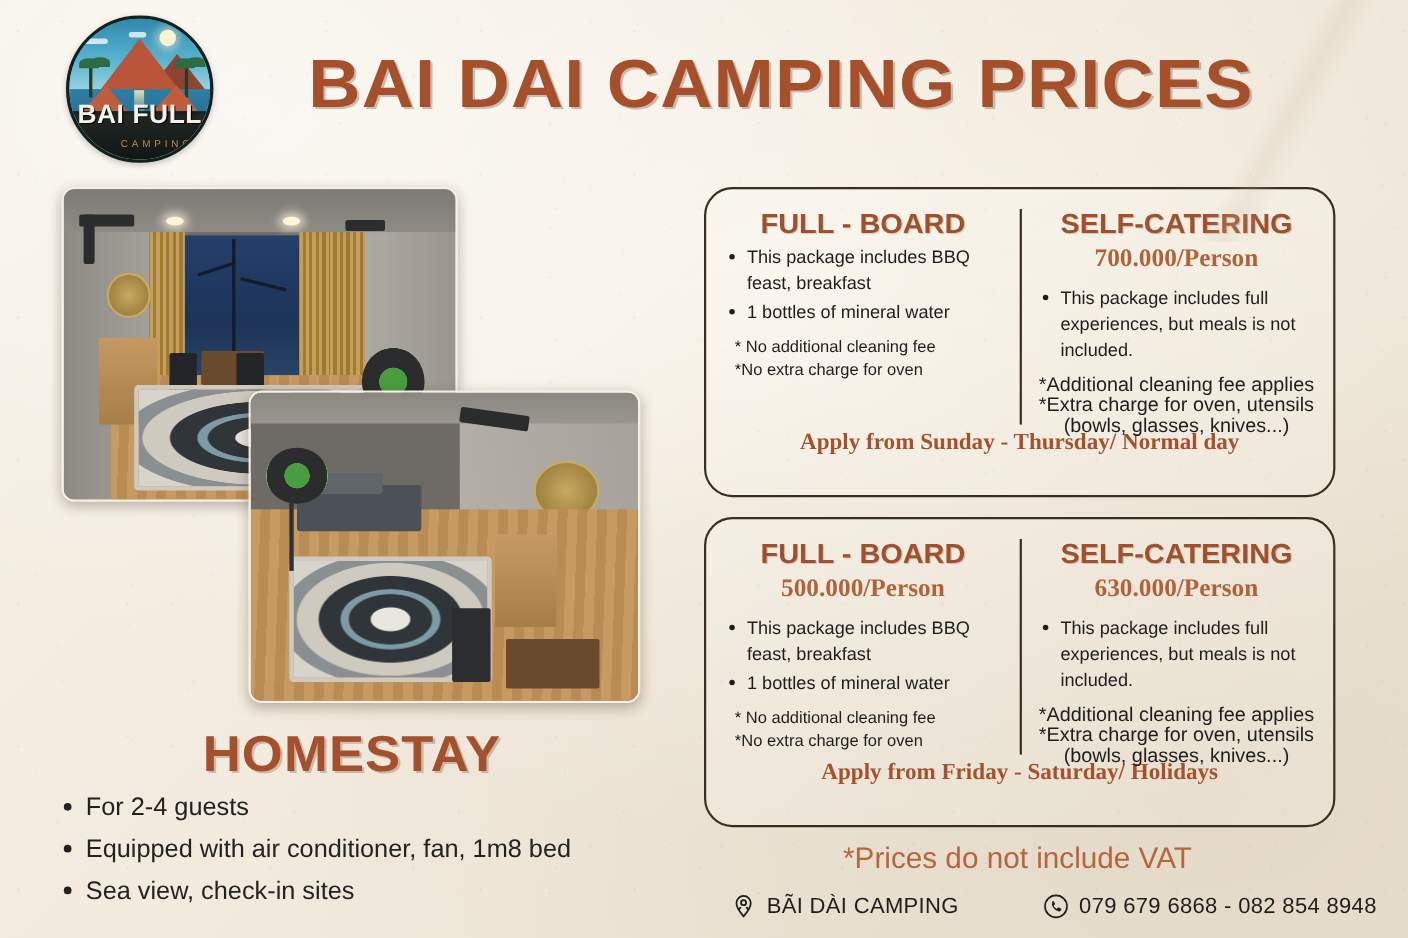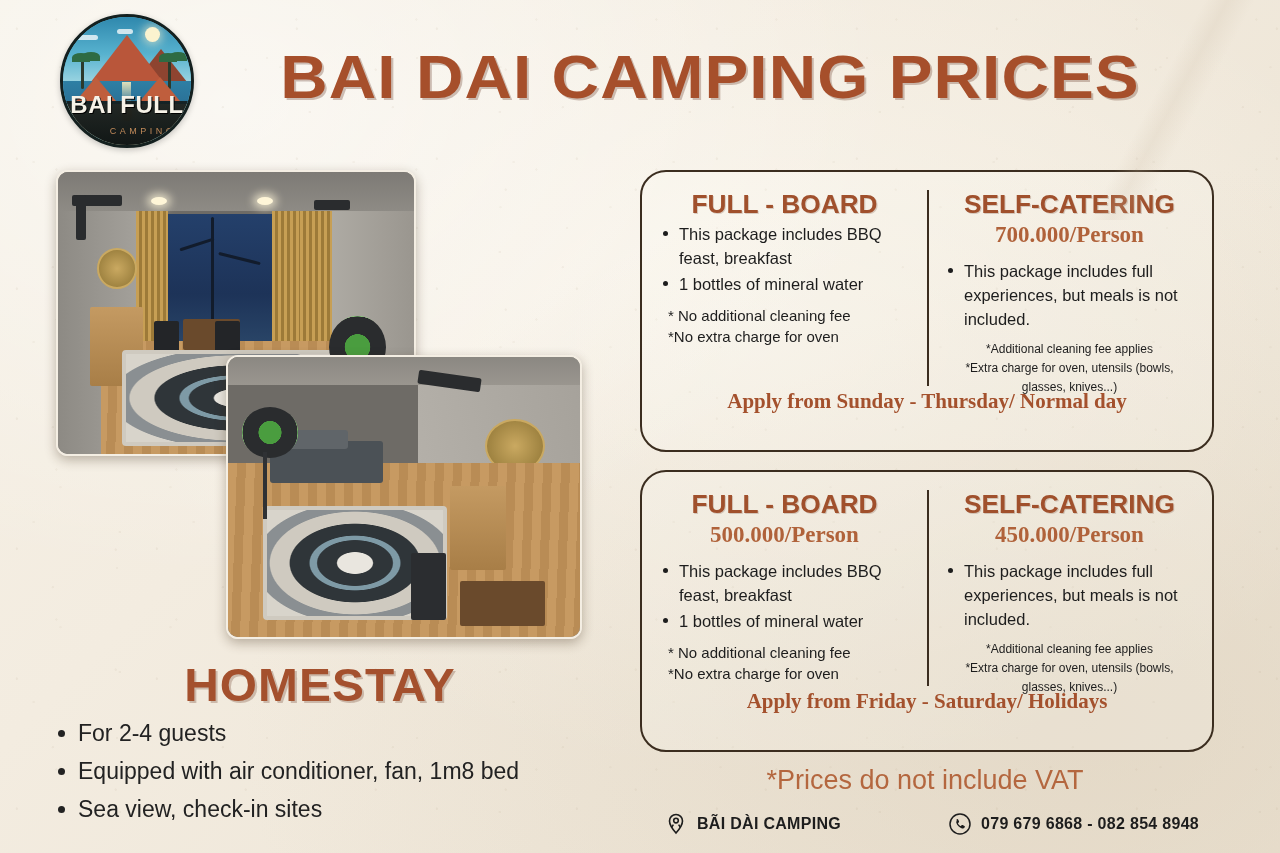--- a/index.html
+++ b/index.html
@@ -167,35 +167,35 @@
     position:relative;padding-left:21px;
     font-family:"Liberation Sans",sans-serif;font-size:16.5px;color:#1d1d1d;line-height:24px;margin-bottom:2px;
   }
   .pkg-list li::before{
     content:"";position:absolute;left:5px;top:9px;width:5px;height:5px;border-radius:50%;background:#1d1d1d;
   }
   .pkg-note{
     font-family:"Liberation Sans",sans-serif;font-size:15px;color:#1d1d1d;line-height:21px;
     margin-top:9px;padding-left:10px;
   }
-  .pkg-note.center{text-align:center;padding-left:0;font-size:12px;line-height:19px;}
+  .pkg-note.center{text-align:center;padding-left:0;font-size:18px;line-height:19px;}
   .card-apply{
     text-align:center;font-family:"Liberation Serif",serif;font-weight:bold;
     font-size:21px;color:#a4512d;padding-top:3px;
   }
 
   
   .vat-note{
     position:absolute;left:640px;top:765px;width:570px;text-align:center;
     font-family:"Liberation Sans",sans-serif;font-size:27px;color:#b4673f;
   }
   .foot-row{position:absolute;top:812px;display:flex;align-items:center;gap:9px;}
   #foot-place{left:664px;}
   #foot-phone{left:948px;}
-  .foot-text{font-family:"Liberation Sans",sans-serif;font-size:16px;color:#1d1d1d;letter-spacing:.3px;font-weight:bold;}
+  .foot-text{font-family:"Liberation Sans",sans-serif;font-size:20px;color:#1d1d1d;letter-spacing:.3px;}
   .foot-icon{display:inline-block;width:24px;height:24px;flex:0 0 24px;}
 </style>
 </head>
 <body>
 
 <div id="poster">
 
   <div class="logo-wrap">
     <div class="logo-circle">
       <div class="lg-sky"></div>
@@ -318,21 +318,21 @@
           <li>This package includes BBQ feast, breakfast</li>
           <li>1 bottles of mineral water</li>
         </ul>
         <div class="pkg-note">
           <div>* No additional cleaning fee</div>
           <div>*No extra charge for oven</div>
         </div>
       </div>
       <div class="card-col">
         <div class="pkg-title">SELF-CATERING</div>
-        <div class="pkg-price">450.000/Person</div>
+        <div class="pkg-price">630.000/Person</div>
         <ul class="pkg-list">
           <li>This package includes full experiences, but meals is not included.</li>
         </ul>
         <div class="pkg-note center">
           <div>*Additional cleaning fee applies</div>
           <div>*Extra charge for oven, utensils (bowls, glasses, knives...)</div>
         </div>
       </div>
     </div>
     <div class="card-apply">Apply from Friday - Saturday/ Holidays</div>

